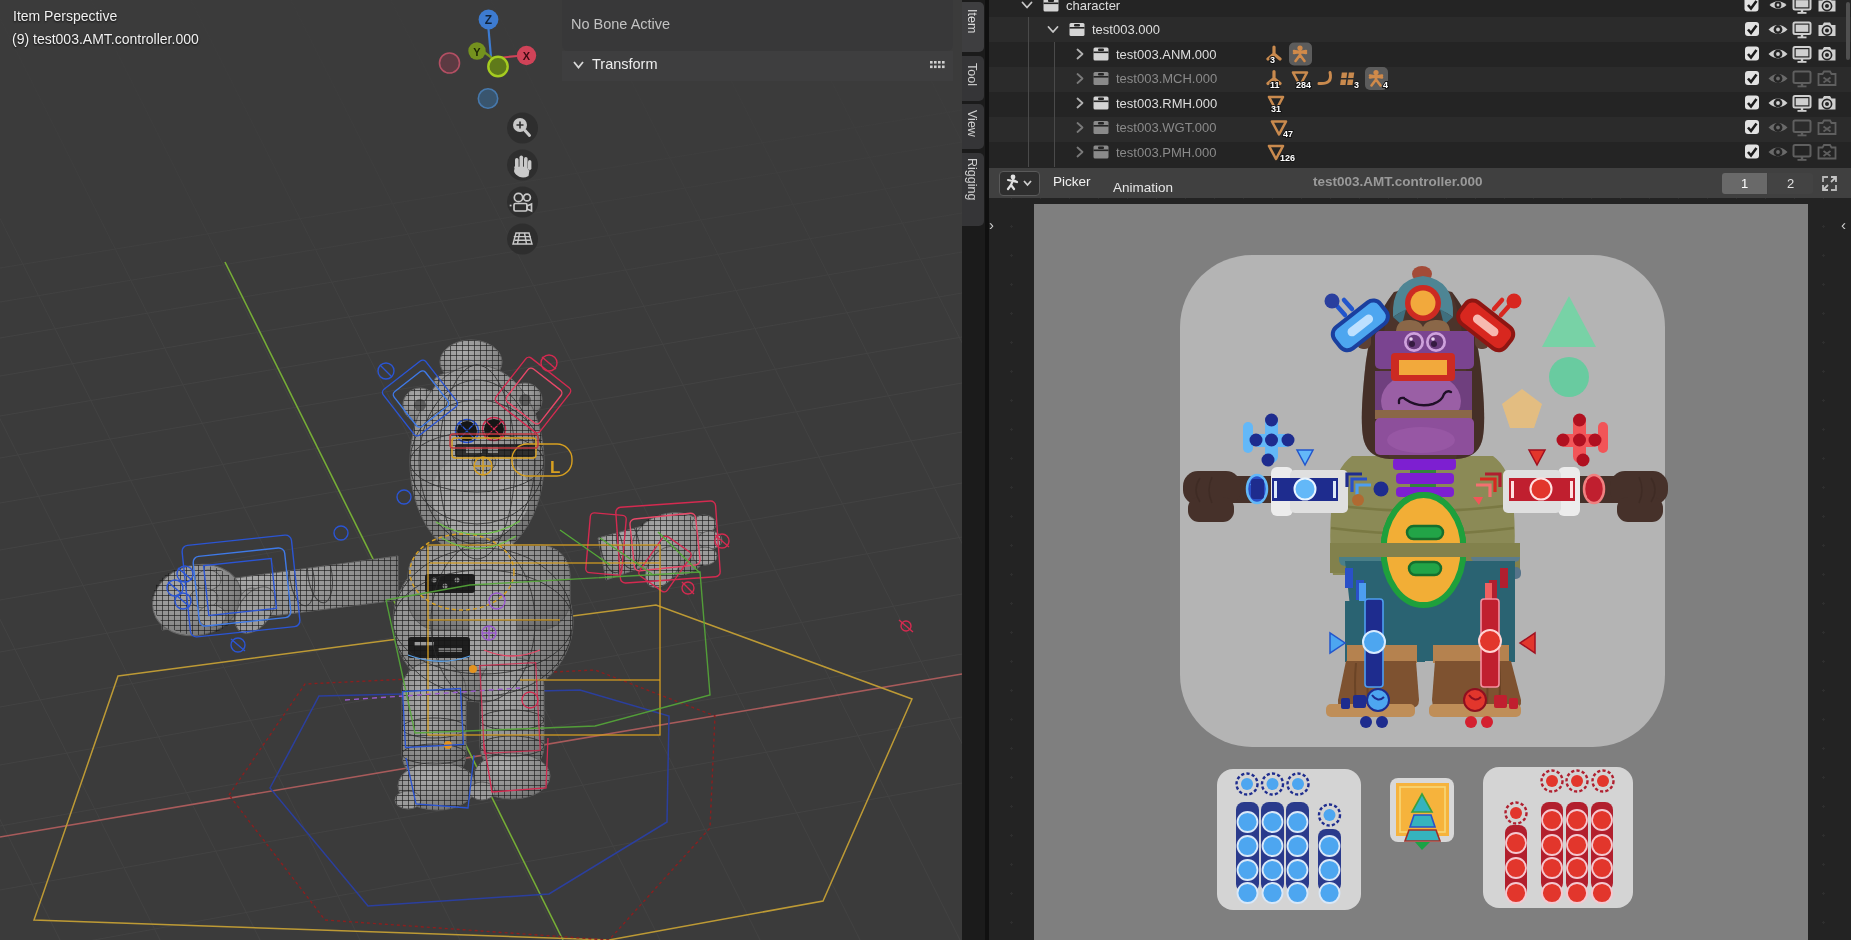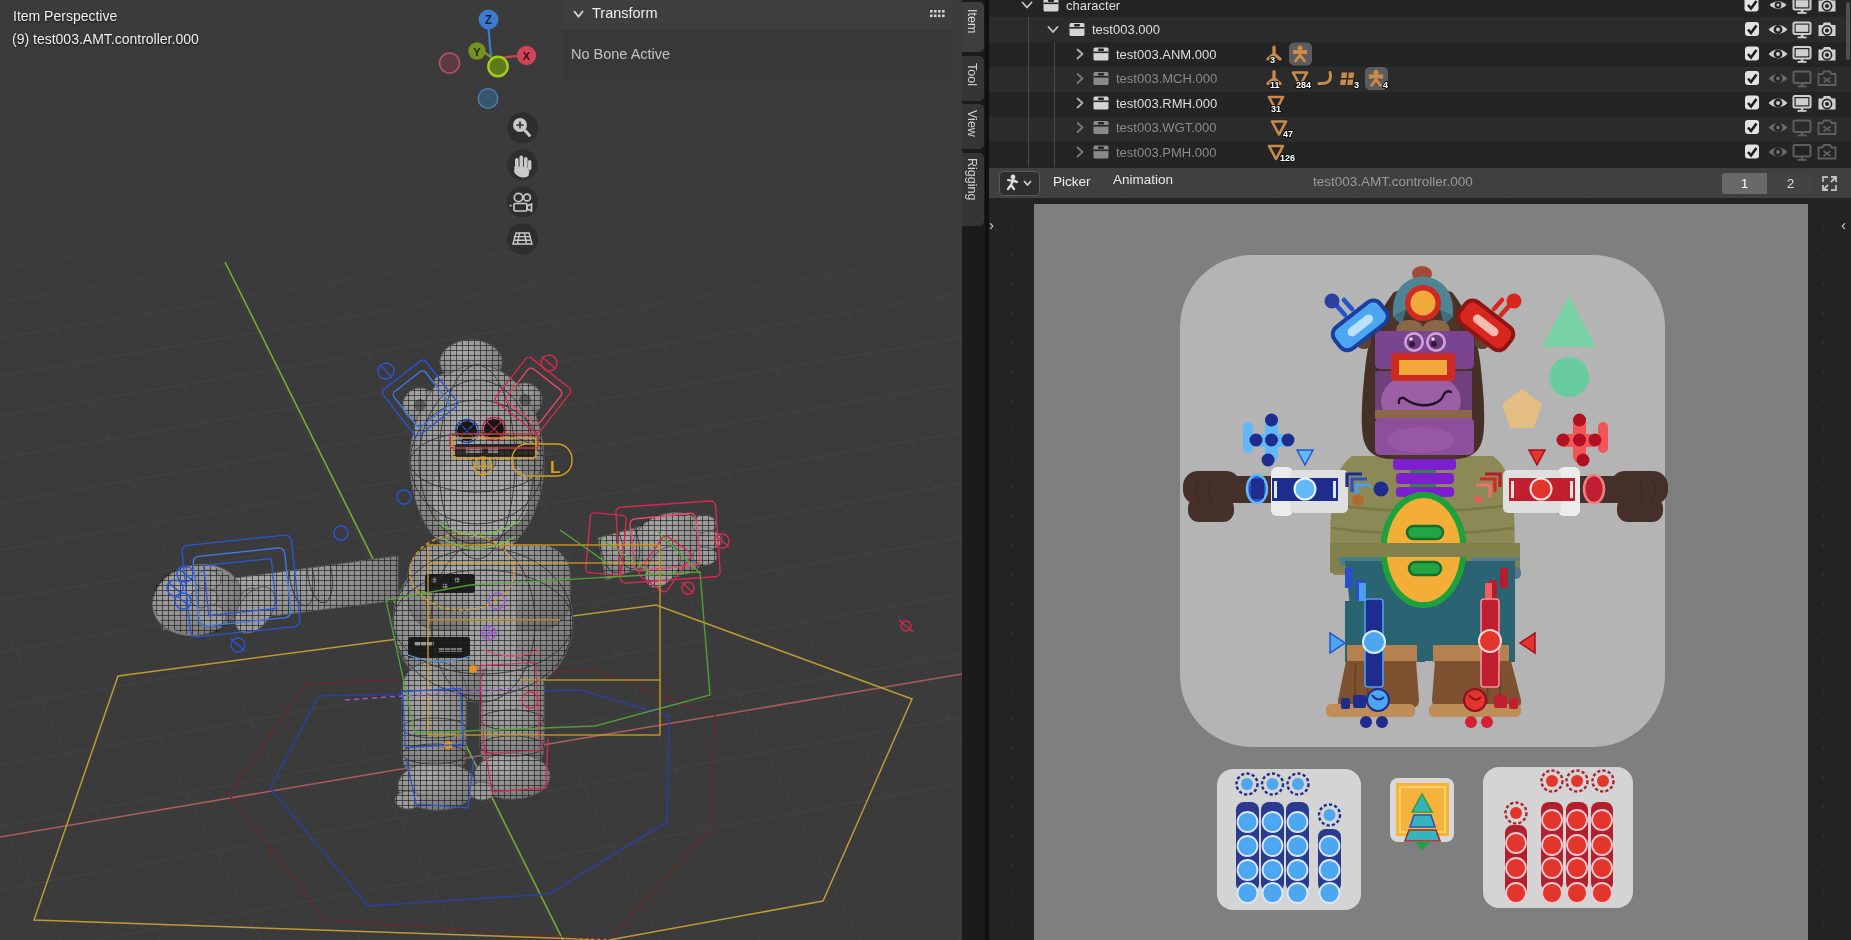--- a/index.html
+++ b/index.html
@@ -217,40 +217,40 @@
 <circle cx="530" cy="700" r="8" stroke="#d42a50"></circle>
 <path d="M408 655 Q440 667 470 656" stroke="#5aa0e8"></path>
 <path d="M484 650 Q512 662 540 650" stroke="#e84868"></path>
 </g>
 </svg>
 
 <div class="abs vtxt" style="left:13px;top:8px;">Item Perspective</div>
 <div class="abs vtxt" style="left:12px;top:31px;">(9) test003.AMT.controller.000</div>
 
 <div class="abs" style="left:562px;top:0;width:391px;height:81px;">
+ <div style="height:51px;background:rgba(56,56,57,.94);border-radius:0 0 6px 6px;position:relative;">
+  <span style="position:absolute;left:9px;top:16px;color:#c2c2c2;font-size:14.5px;">No Bone Active</span>
+ </div>
  <div style="height:30px;background:rgba(62,62,63,.97);position:relative;">
   <svg style="position:absolute;left:10px;top:9px" width="13" height="10" viewBox="0 0 13 10">
             <path d="M2 2 L6.5 7.5 L11 2" stroke="#d8d8d8" stroke-width="1.8" fill="none"></path>
           </svg>
   <span style="position:absolute;left:30px;top:5px;color:#ededed;font-size:14.5px;">Transform</span>
   <svg style="position:absolute;left:368px;top:10px" width="15" height="9" viewBox="0 0 15 9">
    <g fill="#cfcfcf">
               <rect x="0" y="0" width="2.6" height="2.6"></rect>
               <rect x="4" y="0" width="2.6" height="2.6"></rect>
               <rect x="8" y="0" width="2.6" height="2.6"></rect>
               <rect x="12" y="0" width="2.6" height="2.6"></rect>
    <rect x="0" y="4.5" width="2.6" height="2.6"></rect>
               <rect x="4" y="4.5" width="2.6" height="2.6"></rect>
               <rect x="8" y="4.5" width="2.6" height="2.6"></rect>
               <rect x="12" y="4.5" width="2.6" height="2.6"></rect>
             </g>
           </svg>
- </div>
- <div style="height:51px;background:rgba(56,56,57,.94);border-radius:0 0 6px 6px;position:relative;">
-  <span style="position:absolute;left:9px;top:16px;color:#c2c2c2;font-size:14.5px;">No Bone Active</span>
  </div>
 </div>
 
 <svg class="abs" style="left:425px;top:0;" width="130" height="270" viewBox="425 0 130 270">
 <line x1="488.5" y1="29" x2="491" y2="57" stroke="#3d7bd0" stroke-width="2.2"></line>
 <line x1="517" y1="56" x2="494" y2="58.5" stroke="#d04358" stroke-width="2.2"></line>
 <line x1="484" y1="52" x2="492" y2="58" stroke="#74921e" stroke-width="2.2"></line>
 <circle cx="449.5" cy="63" r="10" fill="#5c3a42" stroke="#b34f63" stroke-width="1.6"></circle>
 <circle cx="488" cy="98.5" r="9.7" fill="#39556e" stroke="#4779ad" stroke-width="1.6"></circle>
 <circle cx="477" cy="51" r="8.7" fill="#74921e"></circle>
@@ -463,22 +463,22 @@
  <div class="abs" style="left:10px;top:3px;width:39px;height:23px;background:#2e2e2e;border:1px solid #5a5a5a;border-radius:4px;">
   <svg width="37" height="21" viewBox="0 0 37 21">
    <circle cx="13" cy="5" r="2.4" fill="#e0e0e0"></circle>
    <g stroke="#e0e0e0" stroke-width="2.2" stroke-linecap="round" fill="none">
    <path d="M13 8 L11 13 M11 13 L8 17 M11 13 L14 17 M8 8 L17 10 M17 10 L13 8"></path>
           </g>
    <path d="M24 9 l3.5 4 3.5 -4" stroke="#cfcfcf" stroke-width="1.8" fill="none"></path>
   </svg>
  </div>
  <span class="abs" style="left:64px;top:6px;color:#f0f0f0;font-size:13.5px;">Picker</span>
- <span class="abs" style="left:124px;top:4px;color:#e6e6e6;font-size:13.5px;">Animation</span>
- <span class="abs" style="left:324px;top:6px;color:#9a9a9a;font-size:13.5px;">test003.AMT.controller.000</span>
+ <span class="abs" style="left:124px;top:12px;color:#e6e6e6;font-size:13.5px;">Animation</span>
+ <span class="abs" style="left:324px;top:6px;color:#9a9a9a;font-size:13.5px;font-weight:bold;">test003.AMT.controller.000</span>
  <div class="abs" style="left:733px;top:5px;width:45px;height:21px;background:#696969;border-radius:3px 0 0 3px;color:#fff;font-size:13px;text-align:center;line-height:21px;">1</div>
  <div class="abs" style="left:779px;top:5px;width:45px;height:21px;background:#434343;border-radius:0 3px 3px 0;color:#e0e0e0;font-size:13px;text-align:center;line-height:21px;">2</div>
  <svg class="abs" style="left:830px;top:5px;" width="21" height="21" viewBox="0 0 21 21">
   <g stroke="#c4c4c4" stroke-width="1.8" fill="none">
   <path d="M12 4 h5 v5 M9 17 h-5 v-5 M16.5 4.5 l-4.5 4.5 M4.5 16.5 L9 12"></path>
   <path d="M4 9 v-5 h5 M17 12 v5 h-5" opacity="0.9"></path>
         </g>
  </svg>
 </div>
 

